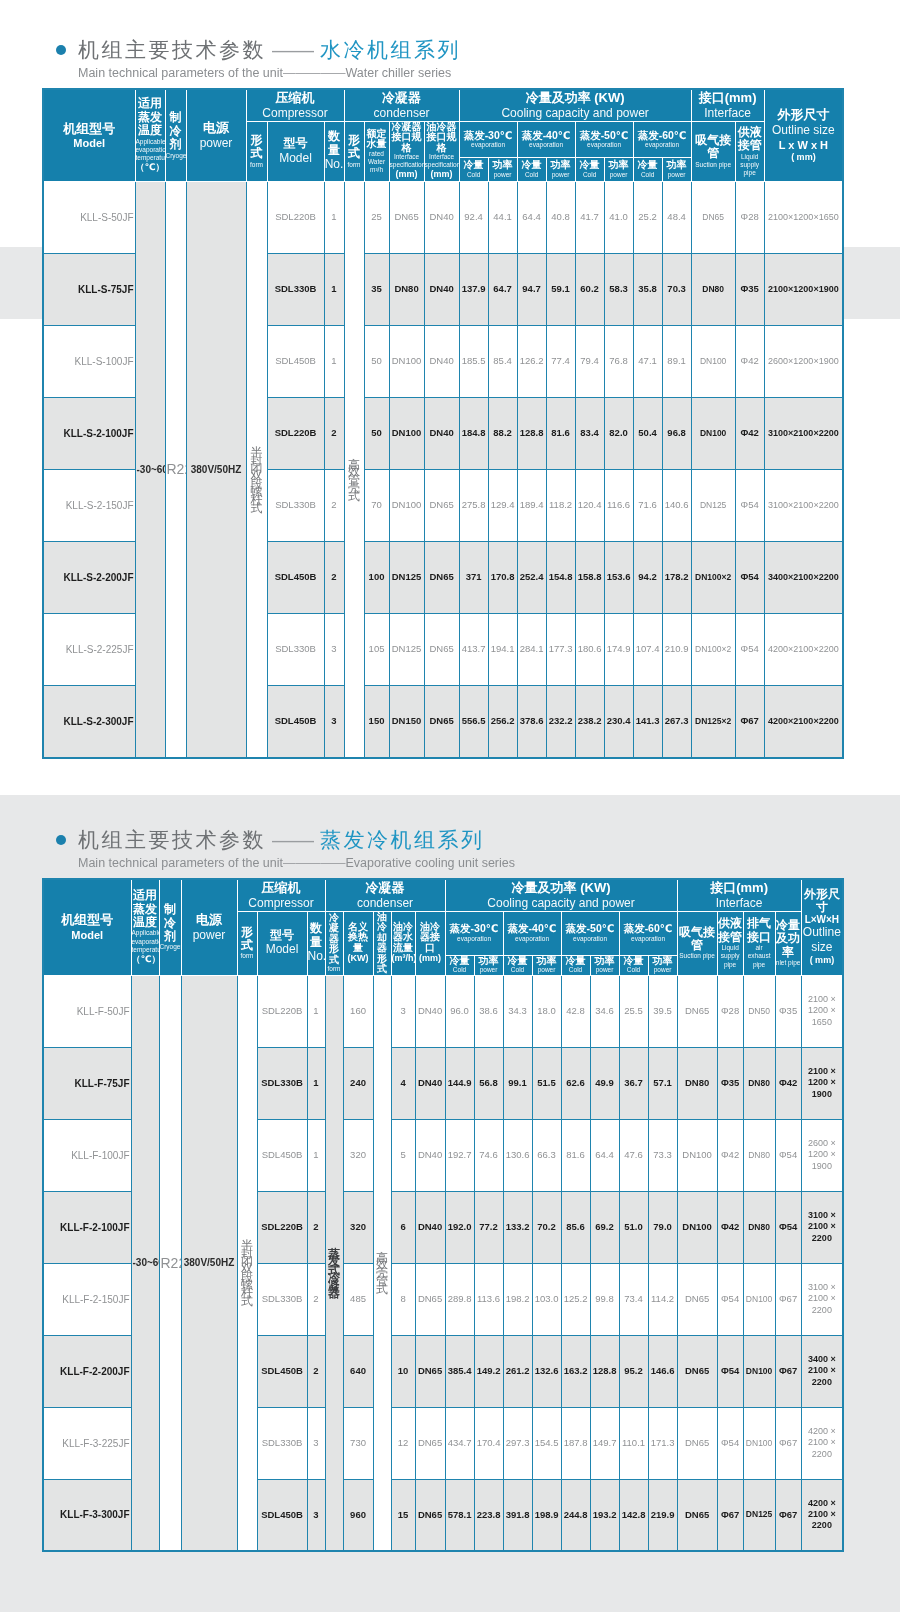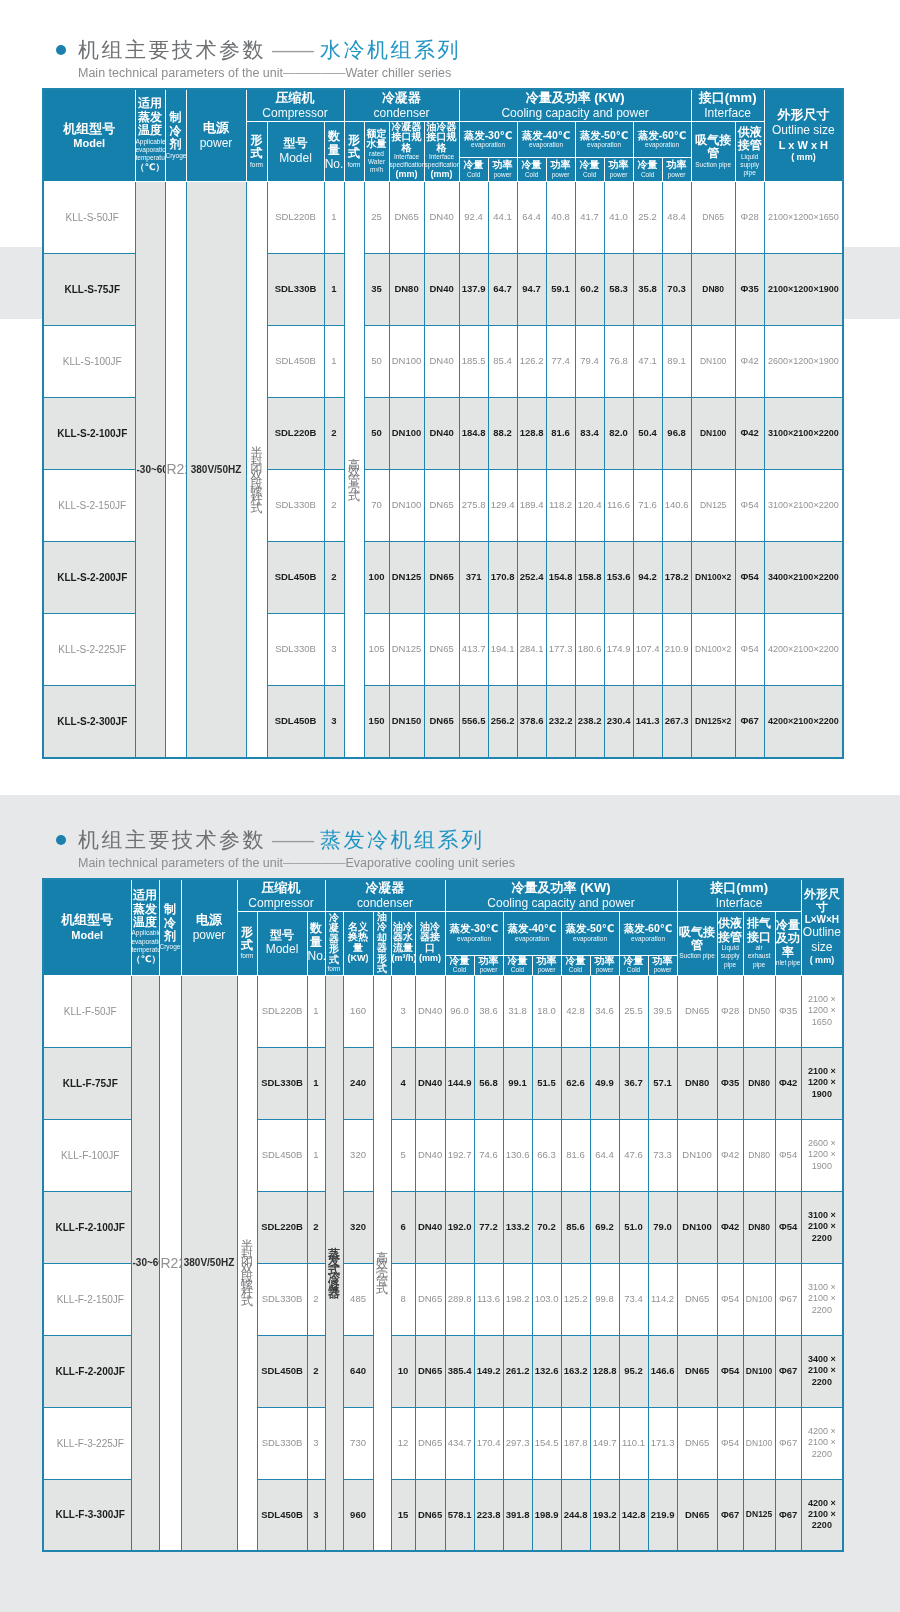--- a/index.html
+++ b/index.html
@@ -21,21 +21,21 @@
           border:2px solid #1f84ae;z-index:2;}
   .t th{background:#1580ac;color:#fff;border:1px solid rgba(255,255,255,.5);
         padding:0;vertical-align:middle;text-align:center;overflow:hidden;}
   .t td{border:1.5px solid #1f84ae;padding:0 1px;vertical-align:middle;text-align:center;
         font-size:9.5px;overflow:hidden;line-height:1.3;}
   tr.h1{height:30px;} tr.h2{height:34px;} tr.h3{height:22px;}
   tr.h1b{height:26px;} tr.h2b{height:44px;} tr.h3b{height:20px;}
   .t tbody tr{height:72px;}
   tr.w td{background:#fff;color:#909294;}
   tr.g td{background:#e3e4e4;color:#1d1d1d;font-weight:bold;}
-  .t td.ml{text-align:center;padding-left:7px;font-size:10px;}
+  .t td.ml{text-align:right;padding-left:7px;font-size:10px;}
   .t td.sm{font-size:8.5px;}
   .t td.stk{font-size:9px;line-height:1.25;}
   .t tbody td.mw{background:#fff;}
   .t tbody td.mg{background:#e3e4e4;}
   .t tbody td.dk{color:#2b2b2b;font-weight:bold;font-size:10px;}
   .t tbody td.gy{color:#8f9193;font-weight:normal;font-size:14px;margin-left:20px;}
   .vt{writing-mode:vertical-rl;font-size:12px;letter-spacing:8px;color:#77797c;
       display:inline-block;line-height:1;font-weight:normal;}
   .vtd{color:#3c3e40;font-weight:bold;}
   .cn{font-size:13px;font-weight:bold;line-height:1.2;}
@@ -571,21 +571,21 @@
 <td class="mw" rowspan="8"><span class="vt">半封闭双段螺杆式</span></td>
 <td>SDL220B</td>
 <td>1</td>
 <td class="mg" rowspan="8"><span class="vt vtd">蒸发式冷凝器</span></td>
 <td>160</td>
 <td class="mw" rowspan="8"><span class="vt">高效壳管式</span></td>
 <td>3</td>
 <td>DN40</td>
 <td>96.0</td>
         <td>38.6</td>
-        <td>31.8</td>
+        <td>34.3</td>
         <td>18.0</td>
         <td>42.8</td>
         <td>34.6</td>
         <td>25.5</td>
         <td>39.5</td>
 <td>DN65</td>
 <td>Φ28</td>
 <td class="sm">DN50</td>
 <td>Φ35</td>
 <td class="stk">2100 × 1200 × 1650</td>

